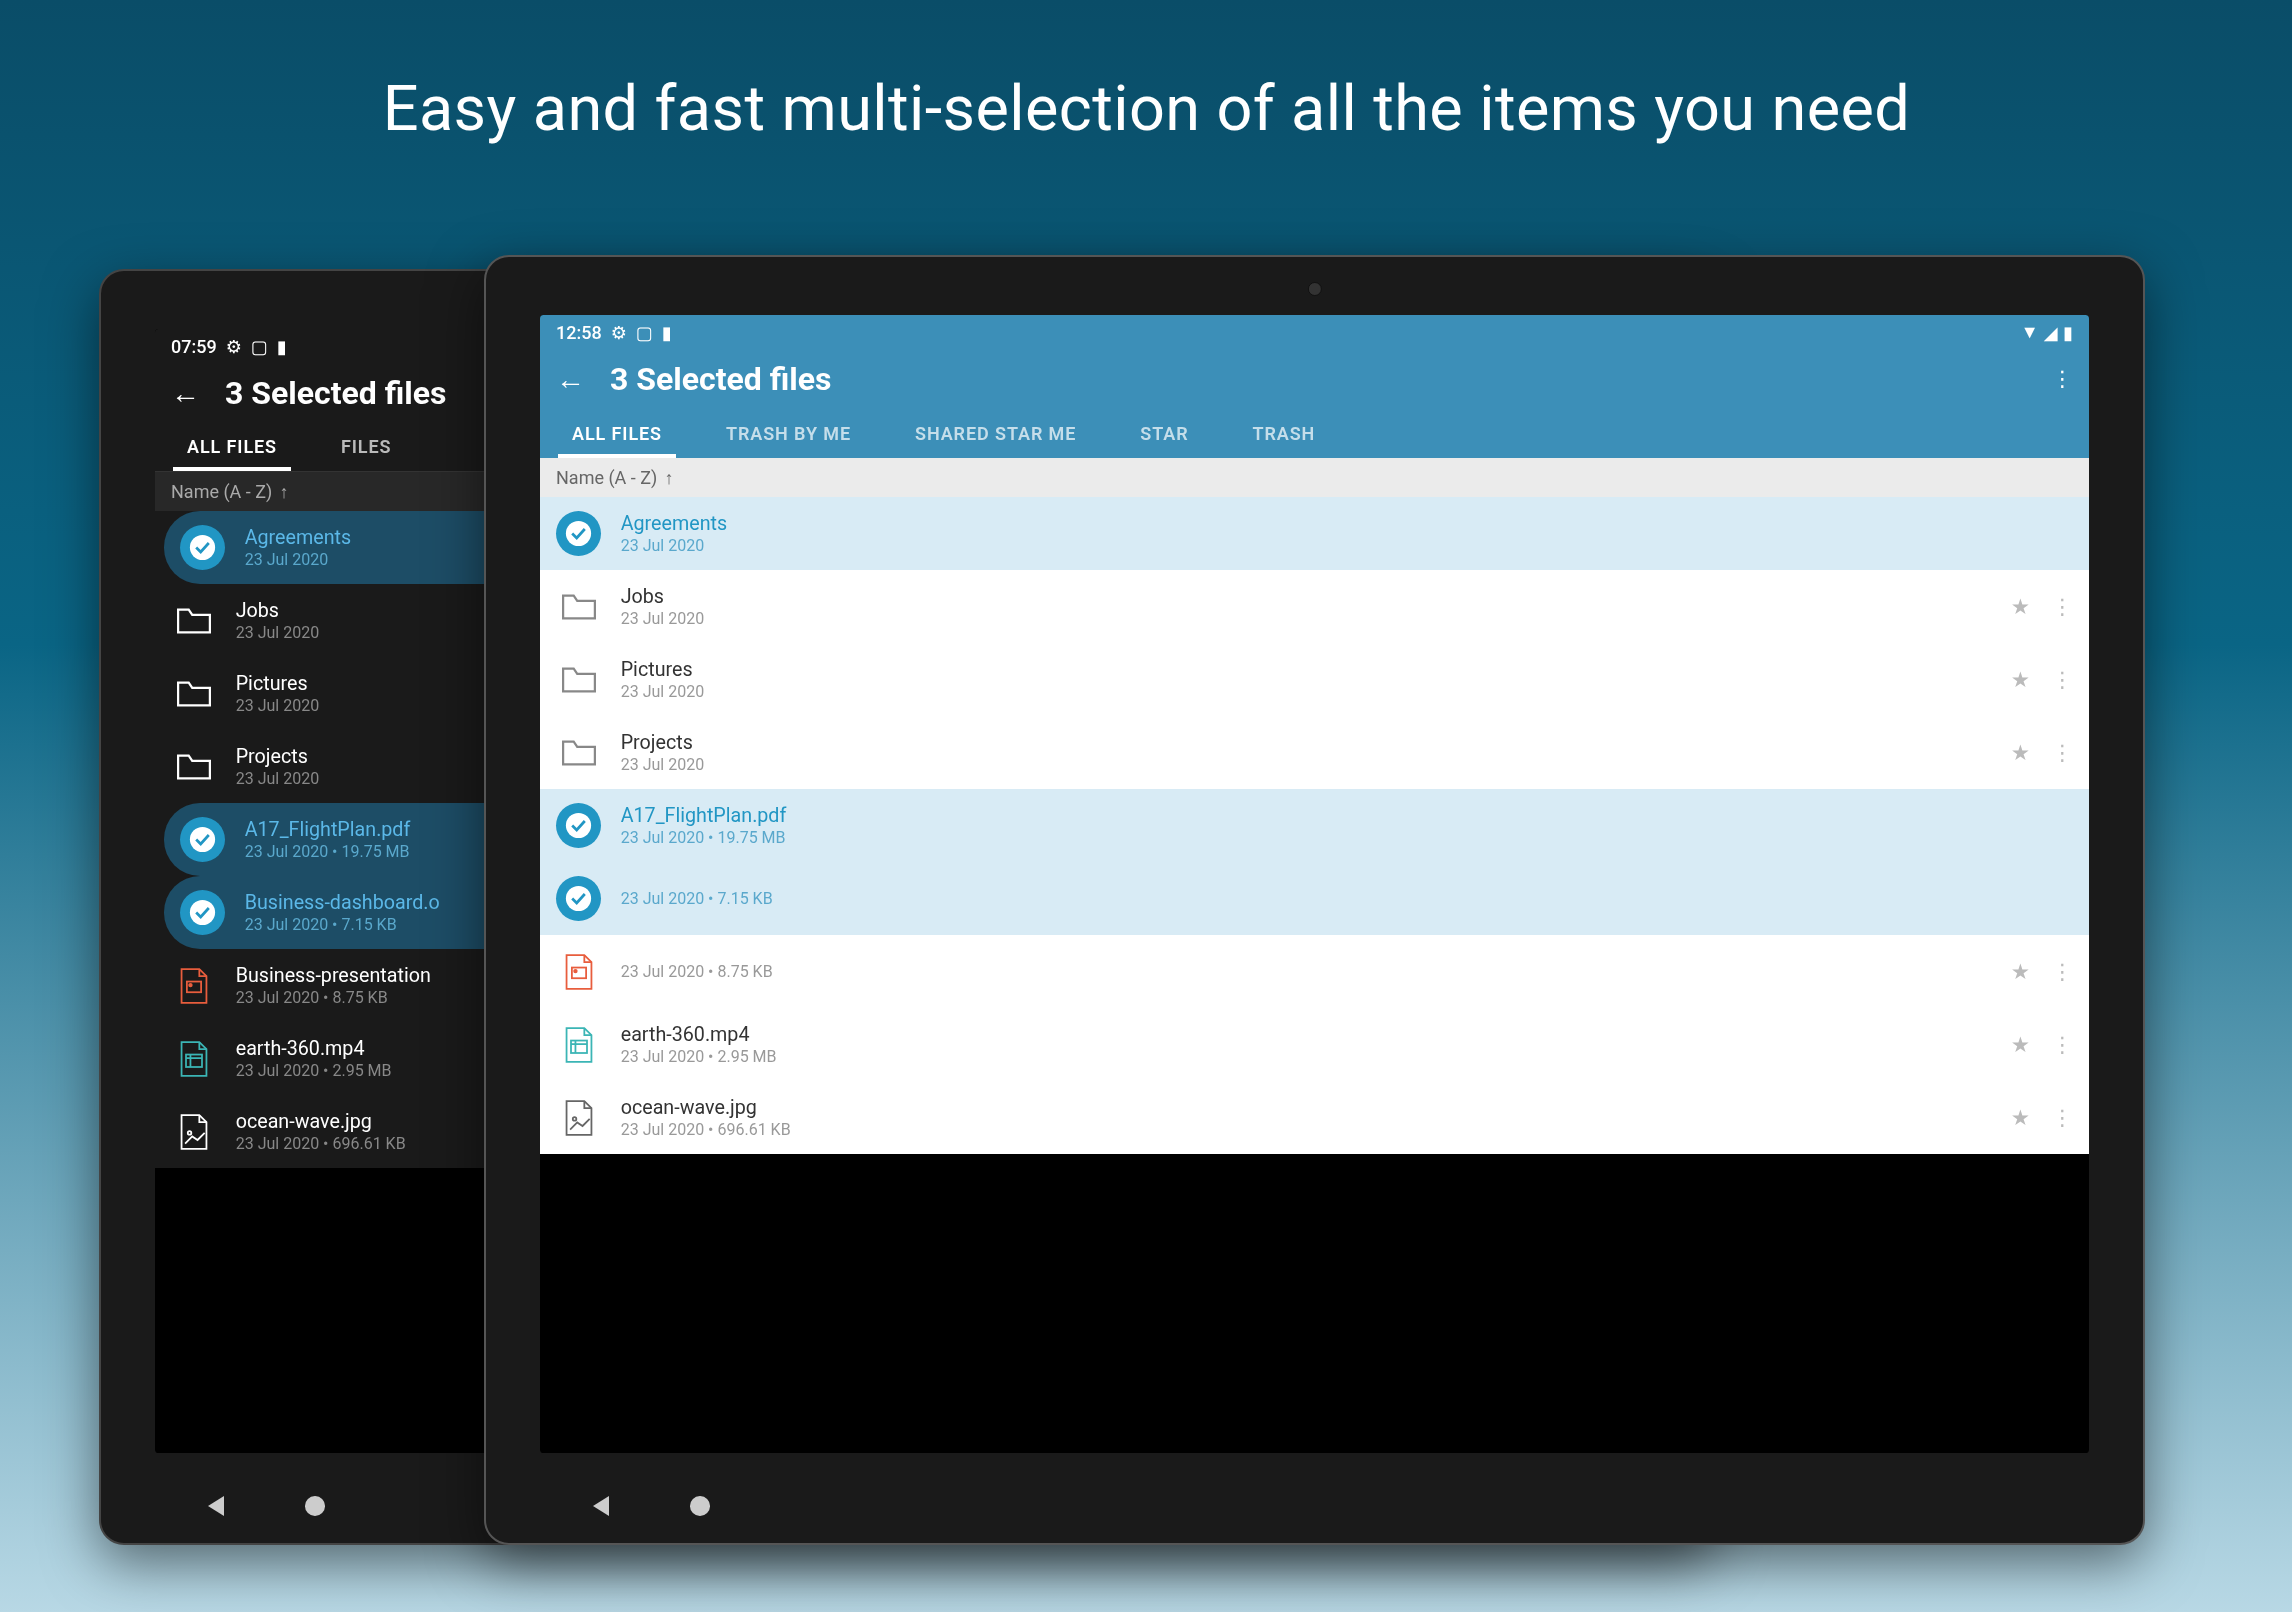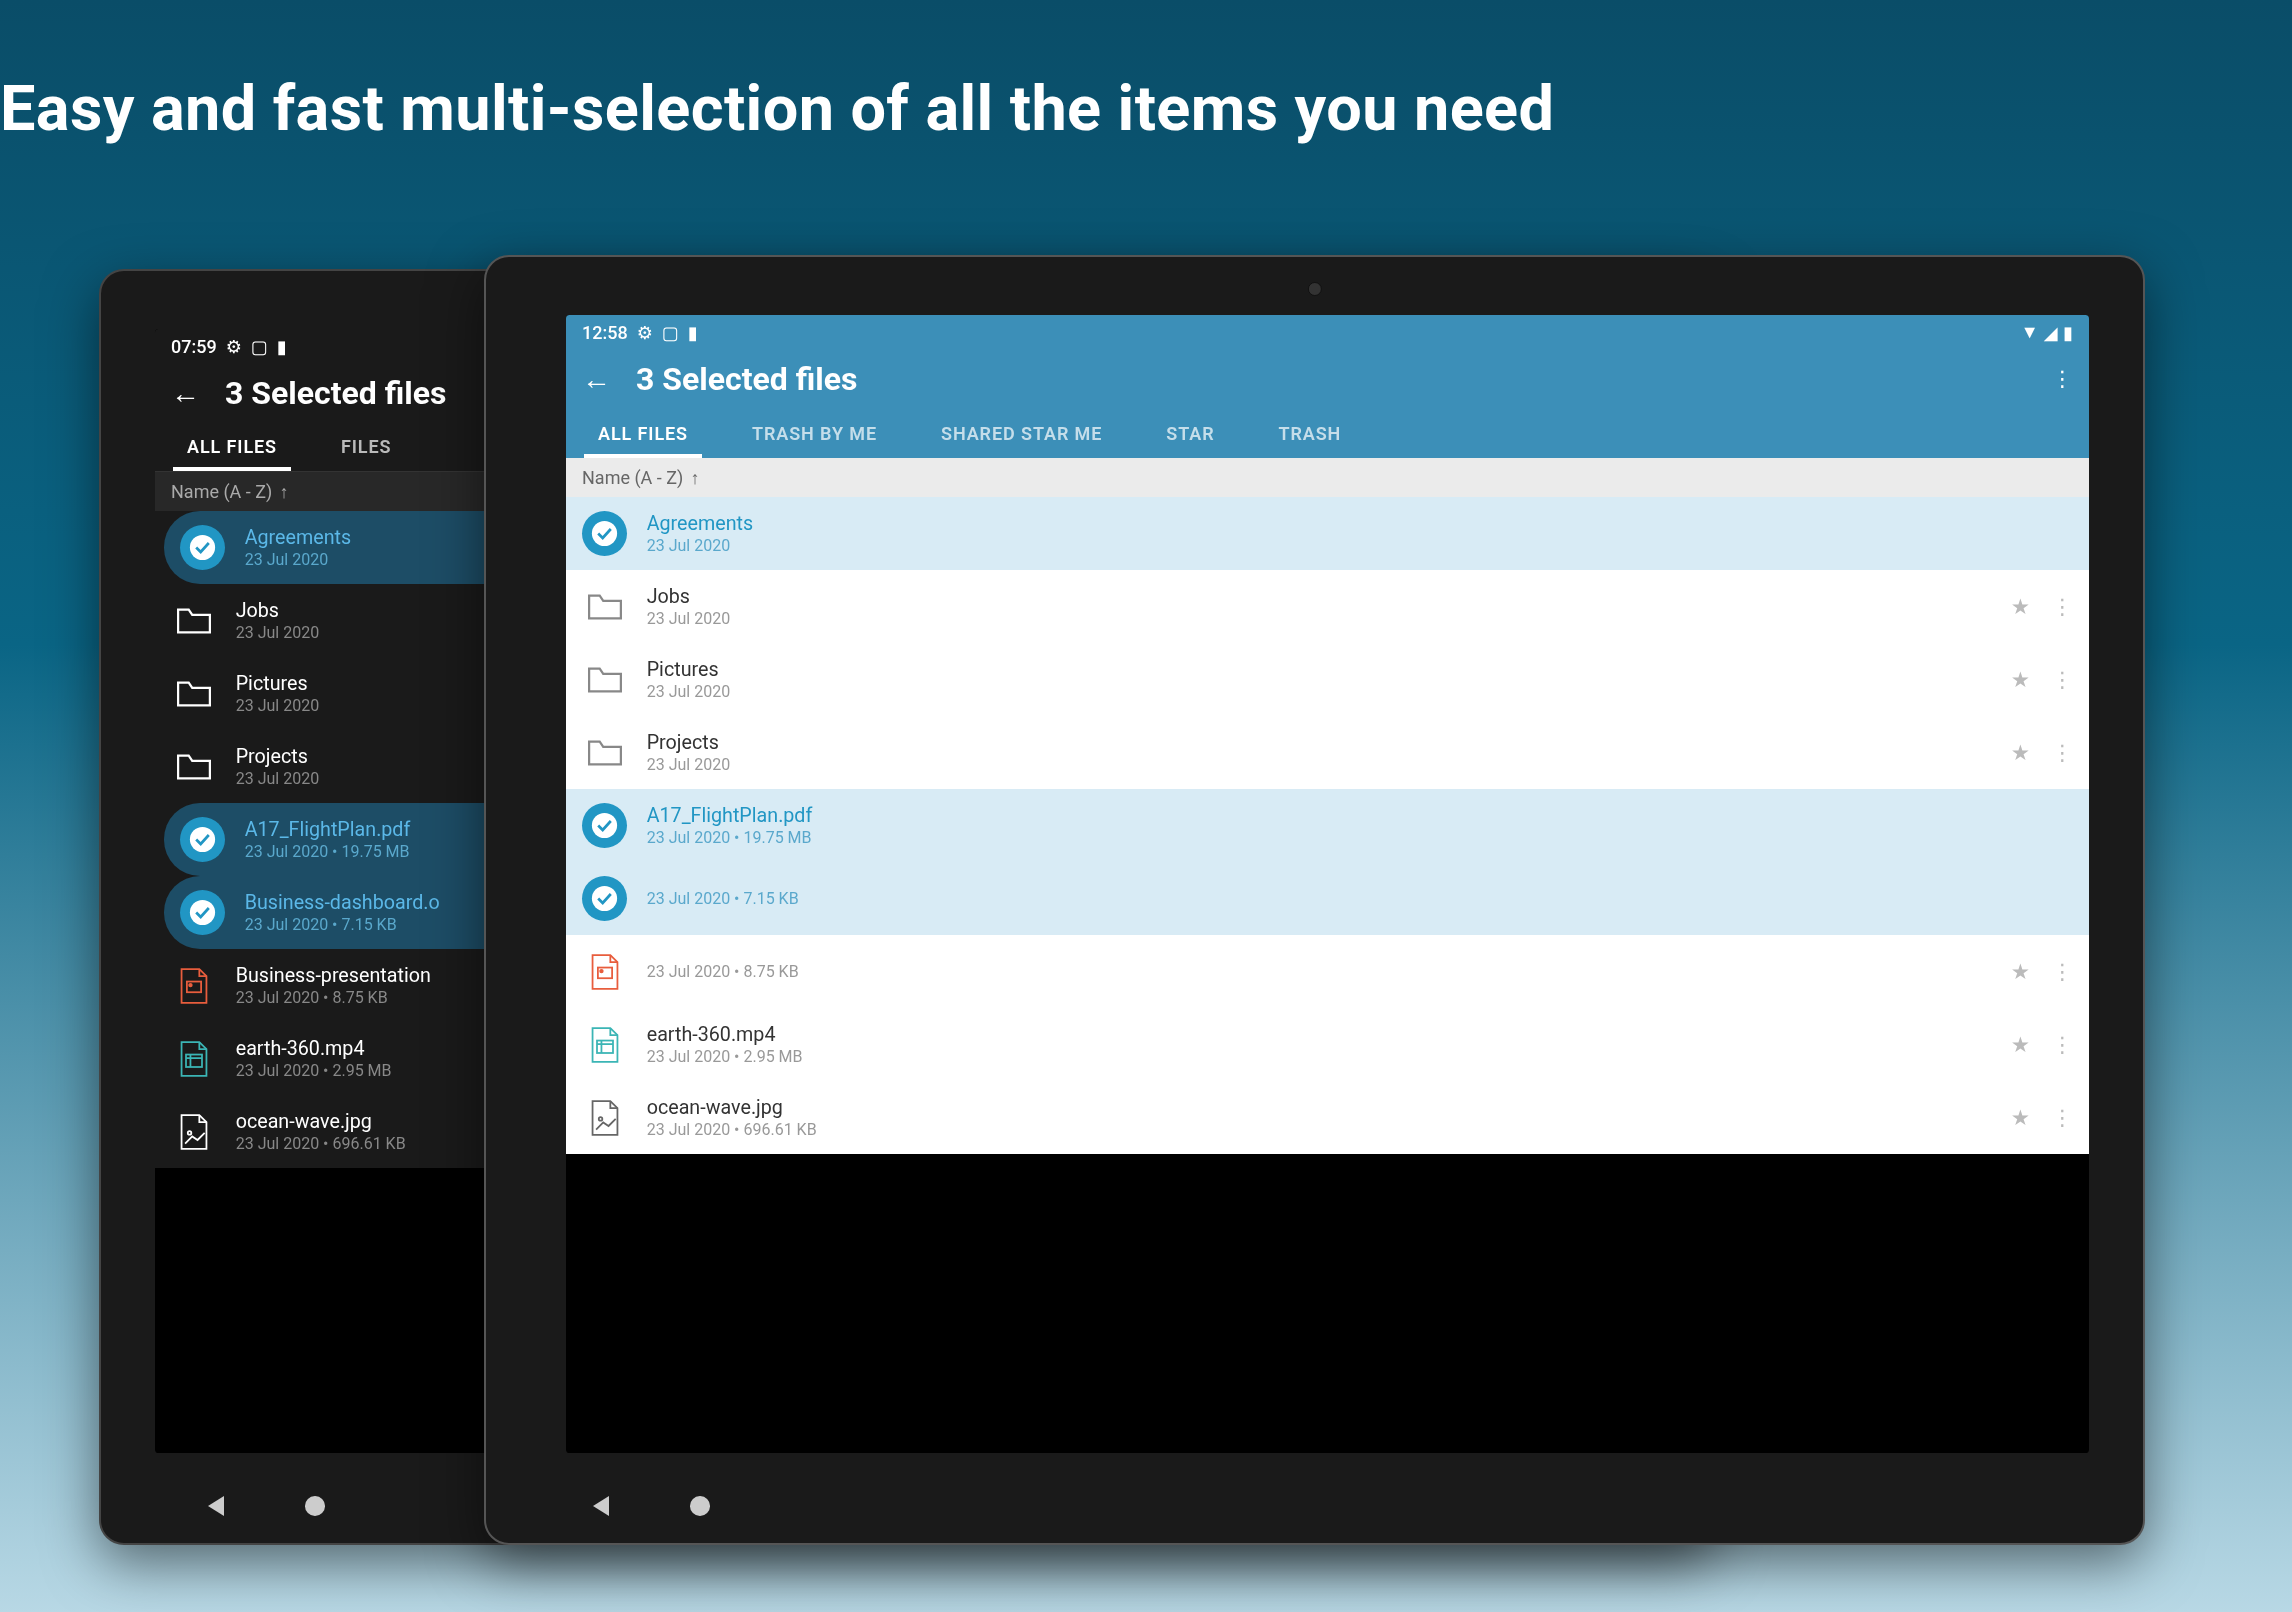--- a/index.html
+++ b/index.html
@@ -1,27 +1,27 @@
 <!DOCTYPE html>
 <html style="font-size:14.3px"><head>
 <meta charset="utf-8">
 <style>
 * { margin: 0; padding: 0; box-sizing: border-box; font-family: -apple-system, BlinkMacSystemFont, "Segoe UI", Roboto, sans-serif; }
 body { width: 2293px; height: 1612px; background: linear-gradient(to bottom, #0a4d68 0%, #0a6585 40%, #b8d8e5 100%); overflow: hidden; position: relative; }
 
-.promo-title { text-align: left; color: #fff; font-size: 63px; font-weight: 700; padding-top: 72px; letter-spacing: 0.4px; }
+.promo-title { text-align: center; color: #fff; font-size: 63px; font-weight: 400; padding-top: 72px; letter-spacing: 0.4px; }
 
 
 .tablet { position: absolute; background: #1a1a1a; border-radius: 25px; box-shadow: 0 18px 54px rgba(0,0,0,0.5); }
 .tablet-back { left: 99px; top: 269px; width: 1612px; height: 1276px; border: 2.7px solid #444; }
 .tablet-front { left: 484px; top: 255px; width: 1661px; height: 1290px; border: 2.7px solid #555; z-index: 10; }
 
 .tablet-inner { position: absolute; inset: 58px; background: #000; border-radius: 3.6px; overflow: hidden; }
 .tablet-back .tablet-inner { inset: 58px 54px 90px 54px; }
-.tablet-front .tablet-inner { inset: 58px 54px 90px 54px; margin-left: 26px; }
+.tablet-front .tablet-inner { inset: 58px 54px 90px 54px; }
 
 .camera { position: absolute; top: 25px; left: 50%; transform: translateX(-50%); width: 14.3px; height: 14.3px; background: #333; border-radius: 50%; border: 1.8px solid #111; }
 
 
 .nav-buttons { position: absolute; bottom: 27px; left: 0; right: 0; display: flex; justify-content: flex-start; gap: 81px; padding-left: 107px; }
 .nav-triangle { display:inline-block; width:0; height:0; border-top:10.7px solid transparent; border-bottom:10.7px solid transparent; border-right:16px solid #ccc; }
 .nav-circle { display:inline-block; width:19.7px; height:19.7px; background:#ccc; border-radius:50%; }
 
 
 .status-bar { height: 34px; display: flex; justify-content: space-between; align-items: center; padding: 0 16px; font-size: 18px; font-weight: 500; }

